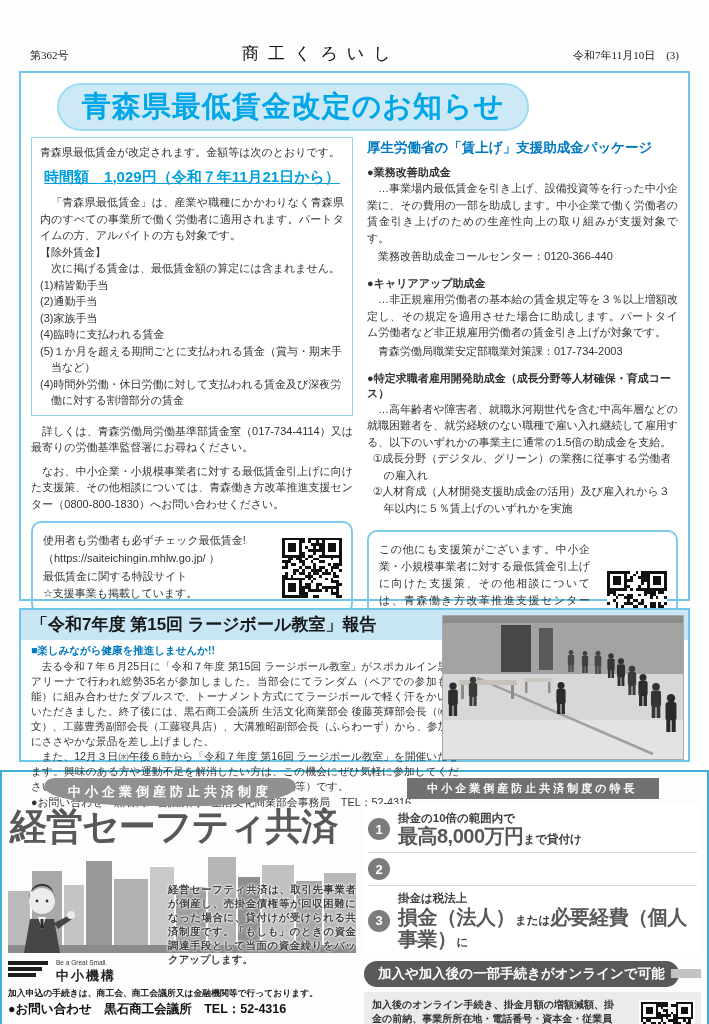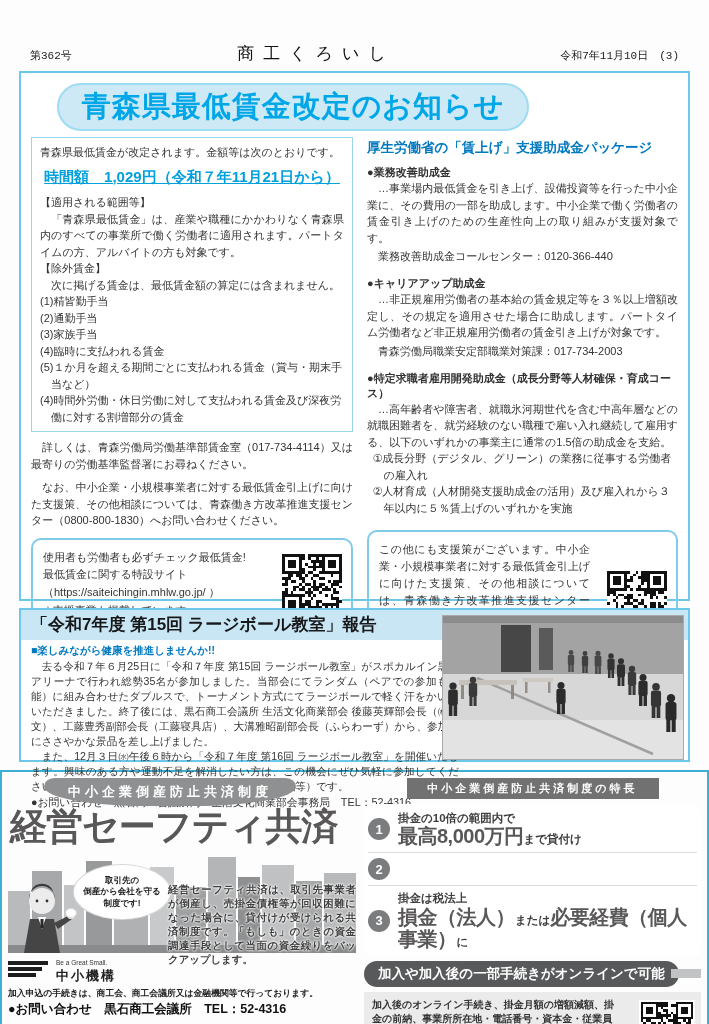--- a/index.html
+++ b/index.html
@@ -4,21 +4,21 @@
 <style>
   html,body{margin:0;padding:0;}
   body{
     width:709px;height:1024px;overflow:hidden;background:#fdfdfd;
     font-family:"Liberation Sans","DejaVu Sans",sans-serif;color:#333;
     position:relative;
   }
   
   .hdr{display:flex;justify-content:space-between;align-items:baseline;
        padding:42px 30px 6px 30px;font-family:"Liberation Serif","DejaVu Serif",serif;}
-  .hdr .issue,.hdr .date{font-size:11px;color:#222;font-family:Liberation Mono, monospace;}
+  .hdr .issue,.hdr .date{font-size:11px;color:#222;}
   .hdr .masthead{font-size:17px;letter-spacing:9px;color:#111;}
   
   .sec{border:2px solid #6cc7e8;background:#fff;margin:0 19px;box-sizing:border-box;}
   
   .s1{height:530px;padding:8px 10px;}
   .banner{width:468px;height:44px;margin:2px 0 6px 26px;background:#cde9f6;
           border:2px solid #9ddcf2;border-radius:24px;display:flex;align-items:center;justify-content:center;}
   .banner span{font-size:29px;font-weight:bold;color:#00a7e8;letter-spacing:1px;}
   .cols{display:flex;gap:14px;}
   .colL{width:322px;flex:none;}
@@ -111,37 +111,36 @@
 
 <div class="sec s1">
   <div class="banner">
     <span>青森県最低賃金改定のお知らせ</span>
   </div>
   <div class="cols">
     <div class="colL">
       <div class="wagebox">
         <div class="jp">青森県最低賃金が改定されます。金額等は次のとおりです。</div>
         <div class="amount">時間額　1,029円（令和７年11月21日から）</div>
-        <div>【適用される範囲等】</div>
         <div class="jp">　「青森県最低賃金」は、産業や職種にかかわりなく青森県内のすべての事業所で働く労働者に適用されます。パートタイムの方、アルバイトの方も対象です。</div>
         <div>【除外賃金】</div>
         <div class="jp">　次に掲げる賃金は、最低賃金額の算定には含まれません。</div>
         <div class="excl-item">(1)精皆勤手当</div>
         <div class="excl-item">(2)通勤手当</div>
         <div class="excl-item">(3)家族手当</div>
         <div class="excl-item">(4)臨時に支払われる賃金</div>
         <div class="excl-item">(5)１か月を超える期間ごとに支払われる賃金（賞与・期末手当など）</div>
         <div class="excl-item">(4)時間外労働・休日労働に対して支払われる賃金及び深夜労働に対する割増部分の賃金</div>
       </div>
       <div class="para jp">　詳しくは、青森労働局労働基準部賃金室（017-734-4114）又は最寄りの労働基準監督署にお尋ねください。</div>
       <div class="para jp">　なお、中小企業・小規模事業者に対する最低賃金引上げに向けた支援策、その他相談については、青森働き方改革推進支援センター（0800-800-1830）へお問い合わせください。</div>
       <div class="qrbox">
         <div>使用者も労働者も必ずチェック最低賃金!</div>
+        <div>（https://saiteichingin.mhlw.go.jp/ ）</div>
         <div>最低賃金に関する特設サイト</div>
-        <div>（https://saiteichingin.mhlw.go.jp/ ）</div>
         <div>☆支援事業も掲載しています。</div>
         <div class="qr">
             <i style="grid-column:1;grid-row:1"></i>
             <i style="grid-column:2;grid-row:1"></i>
             <i style="grid-column:3;grid-row:1"></i>
             <i style="grid-column:4;grid-row:1"></i>
             <i style="grid-column:5;grid-row:1"></i>
             <i style="grid-column:6;grid-row:1"></i>
             <i style="grid-column:7;grid-row:1"></i>
             <i style="grid-column:8;grid-row:1"></i>
@@ -704,23 +703,20 @@
           <path d="M21 50 a13 13 0 0 1 26 0 l-2 -8 a 12 12 0 0 0 -22 0 Z" fill="#3a3a3a"></path>
           <circle cx="29" cy="52" r="1.4" fill="#333"></circle>
           <circle cx="39" cy="52" r="1.4" fill="#333"></circle>
           <path d="M16 104 L22 70 L46 70 L52 104 Z" fill="#454545"></path>
           <path d="M30 68 L38 68 L34 80 Z" fill="#ffffff"></path>
           <rect x="32.5" y="70" width="3" height="9" fill="#2a2a2a"></rect>
           <path d="M46 74 L62 66 L64 70 L50 80 Z" fill="#454545"></path>
           <circle cx="63" cy="66" r="4" fill="#ececec"></circle>
         </g>
       </svg>
-      <div class="bubble">取引先の
-倒産から会社を守る
-制度です!</div>
       <div class="adDesc">経営セーフティ共済は、取引先事業者が倒産し、売掛金債権等が回収困難になった場合に、貸付けが受けられる共済制度です。「もしも」のときの資金調達手段として当面の資金繰りをバックアップします。</div>
     </div>
     <div class="orgRow">
       <div class="logoBars">
           <i></i>
           <i></i>
           <i></i>
         </div>
       <div class="orgName">
         <span class="tag">Be a Great Small.</span>

